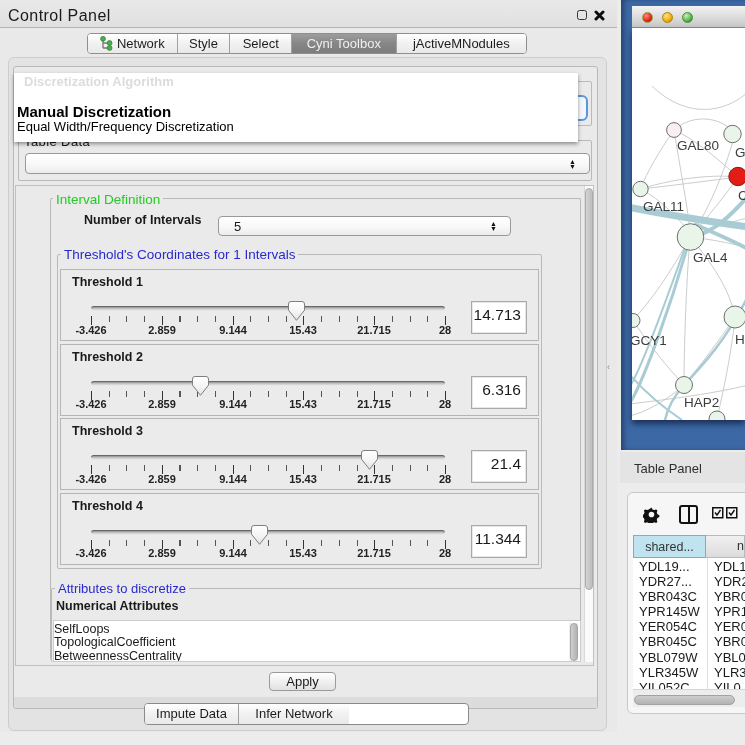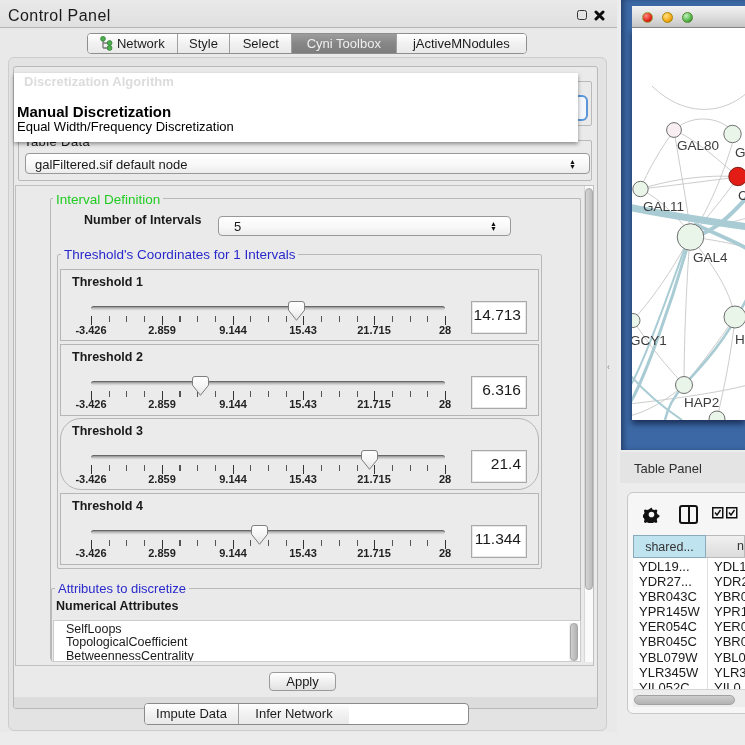--- a/index.html
+++ b/index.html
@@ -69,21 +69,20 @@
   <div class="s" style="width:130px;">jActiveMNodules</div>
 </div>
 
 <div class="grp" style="left:20px;top:81px;width:572px;height:45px;"></div>
 
 <div class="abs" style="left:570px;top:95px;width:18px;height:26px;border:2.5px solid #5b97d8;border-radius:6px;background:#f3f7fb;"></div>
 
 <div class="grp" style="left:18px;top:140px;width:574px;height:41px;"></div>
 <div class="gtitle" style="left:21px;top:134px;background:#eaeaea;letter-spacing:0.4px;">Table Data</div>
 <div class="combo" style="left:25px;top:153px;width:565px;height:21px;">
-  <span style="position:absolute;left:9px;top:3px;">galFiltered.sif default node</span>
   <span class="ar">
       <span>▲</span>
       <span>▼</span>
     </span>
 </div>
 
 <div class="abs" style="left:14px;top:73px;width:564px;height:69px;background:#fff;border-radius:0;box-shadow:0 1.5px 4px rgba(0,0,0,0.4);z-index:5;">
   <div class="abs" style="left:10px;top:1px;font-size:13px;font-weight:bold;color:#dcdcdc;">Discretization Algorithm</div>
   <div class="abs" style="left:3px;top:30px;font-size:15px;font-weight:bold;color:#000;">Manual Discretization</div>
   <div class="abs" style="left:3px;top:46px;font-size:13px;color:#000;">Equal Width/Frequency Discretization</div>
@@ -141,21 +140,21 @@
     <span class="tl" style="left:101px;">2.859</span>
   <span class="tl" style="left:172px;">9.144</span>
     <span class="tl" style="left:242px;">15.43</span>
   <span class="tl" style="left:313px;">21.715</span>
     <span class="tl" style="left:384px;">28</span>
   <svg class="thumb" style="left:131px;" width="17" height="20" viewBox="0 0 17 20">
     <path d="M3,0.5 L14,0.5 Q16.5,0.5 16.5,3 L16.5,9.2 L8.5,19.3 L0.5,9.2 L0.5,3 Q0.5,0.5 3,0.5 Z" fill="url(#tg)" stroke="#7f7f7f"></path>
   </svg>
   <div class="vfield">6.316</div>
 </div>
-<div class="tblock" style="top:418px;border-radius:21px;">
+<div class="tblock" style="top:418px;">
   <b>Threshold 3</b>
   <div class="track"></div>
     <div class="ticks"></div>
     <div class="mticks"></div>
   <span class="tl" style="left:30px;">-3.426</span>
     <span class="tl" style="left:101px;">2.859</span>
   <span class="tl" style="left:172px;">9.144</span>
     <span class="tl" style="left:242px;">15.43</span>
   <span class="tl" style="left:313px;">21.715</span>
     <span class="tl" style="left:384px;">28</span>
@@ -178,21 +177,21 @@
   <svg class="thumb" style="left:190px;" width="17" height="20" viewBox="0 0 17 20">
     <path d="M3,0.5 L14,0.5 Q16.5,0.5 16.5,3 L16.5,9.2 L8.5,19.3 L0.5,9.2 L0.5,3 Q0.5,0.5 3,0.5 Z" fill="url(#tg)" stroke="#7f7f7f"></path>
   </svg>
   <div class="vfield">11.344</div>
 </div>
 
 <div class="grp" style="left:51px;top:588px;width:530px;height:74px;border-bottom:none;"></div>
 <div class="gtitle" style="left:55px;top:581px;background:#eaeaea;color:#2929cc;">Attributes to discretize</div>
 <div class="abs" style="left:56px;top:599px;font-size:12.5px;font-weight:bold;">Numerical Attributes</div>
 <div class="abs" style="left:53px;top:620px;width:528px;height:42px;background:#fff;border:1px solid #ccc;overflow:hidden;">
-  <div style="padding-left:12px;font-size:12.5px;line-height:13.4px;padding-top:2px;">SelfLoops<br>TopologicalCoefficient<br>BetweennessCentrality</div>
+  <div style="font-size:12.5px;line-height:13.4px;padding-top:2px;">SelfLoops<br>TopologicalCoefficient<br>BetweennessCentrality</div>
   <div class="abs" style="right:2px;top:2px;width:9px;height:38px;background:#f0f0f0;"></div>
   <div class="abs" style="right:2.5px;top:2px;width:8px;height:38px;background:linear-gradient(to right,#cfcfcf,#b2b2b2);border:1px solid #a5a5a5;border-radius:4px;"></div>
 </div>
 
 <div class="abs" style="left:269px;top:672px;width:67px;height:19px;background:linear-gradient(#ffffff,#f0f0f0 50%,#e2e2e2);border:1px solid #9a9a9a;border-radius:4px;text-align:center;font-size:13px;line-height:17px;">Apply</div>
 
 <div class="tseg" style="left:144px;top:703px;width:325px;height:21.5px;border-color:#8a8a8a;">
   <div class="s" style="width:94px;">Impute Data</div>
   <div class="s" style="width:110px;">Infer Network</div>
 </div>

